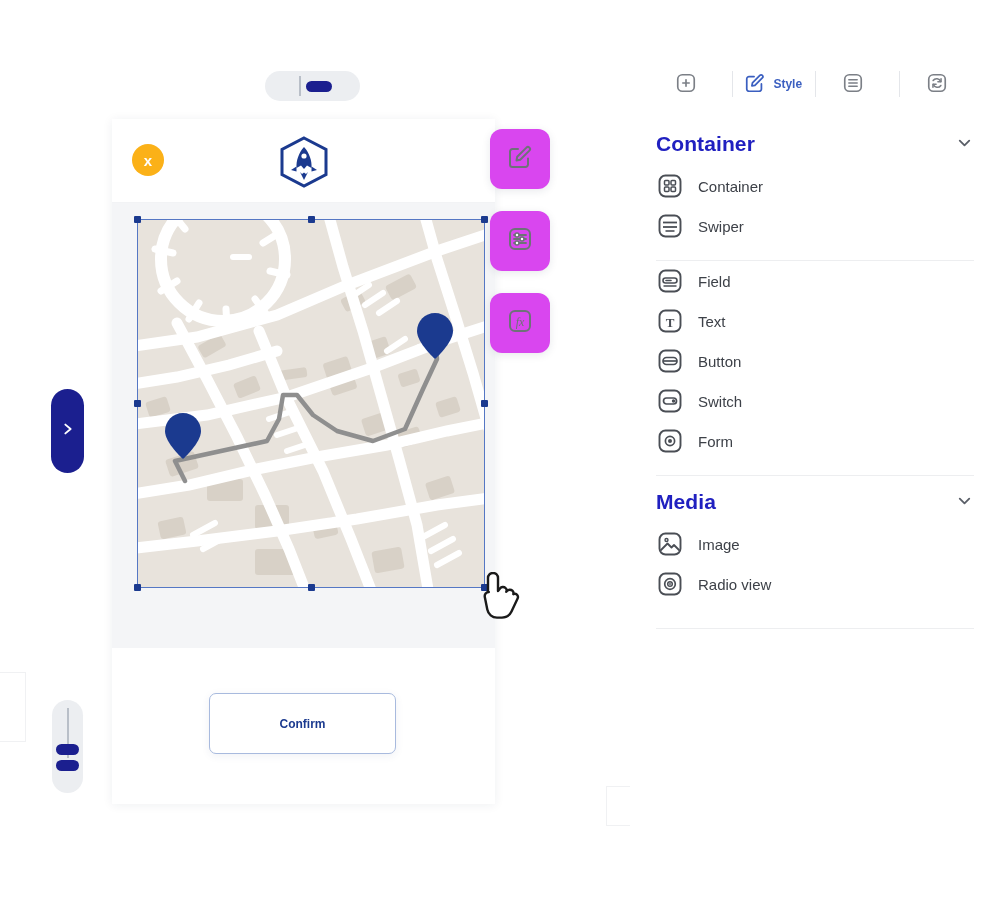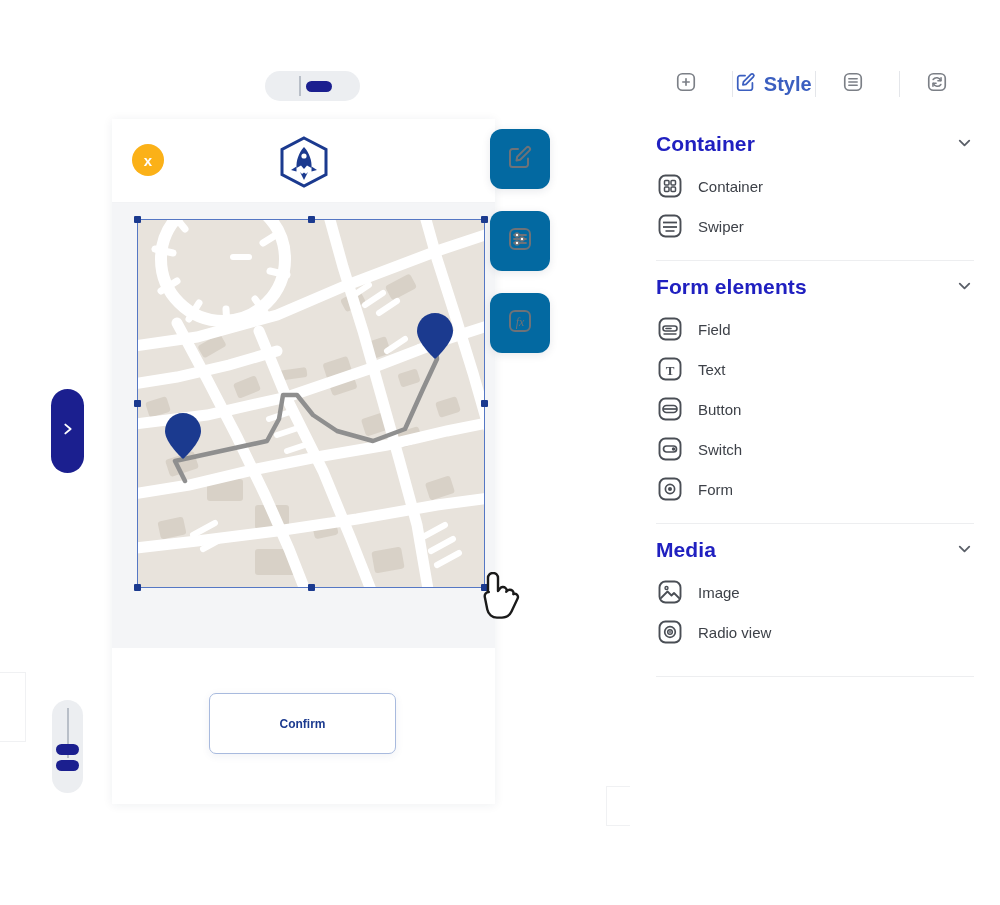--- a/index.html
+++ b/index.html
@@ -144,21 +144,21 @@
   }
 
   
   .float-tools {
     position: absolute;
     left: 490px; top: 129px;
     width: 60px;
   }
   .float-tool {
     width: 60px; height: 60px;
-    background: #0369a1;
+    background: #d946ef;
     border-radius: 12px;
     box-shadow: 0 2px 9px rgba(30,40,70,.10);
     display: flex; align-items: center; justify-content: center;
     margin-bottom: 22px;
     cursor: pointer;
   }
 
   
   .nav-pill {
     position: absolute;
@@ -217,21 +217,21 @@
     display: flex;
     align-items: center;
   }
   .panel-tab {
     flex: 1;
     height: 44px;
     display: flex; align-items: center; justify-content: center;
     gap: 7px;
     cursor: pointer;
     color: #7b7f86;
-    font-size: 20px;
+    font-size: 12px;
     font-weight: bold;
     position: relative;
   }
   .panel-tab + .panel-tab::before {
     content: "";
     position: absolute;
     left: 0; top: 9px;
     width: 1px; height: 26px;
     background: #e4e6ea;
   }
@@ -561,28 +561,20 @@
               <line x1="8.5" y1="18" x2="17.5" y2="18" stroke="#4a4e55" stroke-width="1.6"></line>
             </svg>
           </span>
           <span class="item-label">Swiper</span>
         </div>
       </div>
 
       <div class="divider"></div>
 
       <div class="group">
-        <div class="group-head">
-          <span class="group-title">Form elements</span>
-          <span class="chev">
-            <svg viewBox="0 0 20 20" width="19" height="19" aria-hidden="true">
-              <polyline points="5,8 10,13 15,8" fill="none" stroke="#5a5f68" stroke-width="1.9" stroke-linecap="round" stroke-linejoin="round"></polyline>
-            </svg>
-          </span>
-        </div>
 
         <div class="item-row">
           <span class="item-icon">
             <svg viewBox="0 0 26 26" width="26" height="26" aria-hidden="true">
               <rect x="2.5" y="2.5" width="21" height="21" rx="6" fill="none" stroke="#4a4e55" stroke-width="1.9"></rect>
               <rect x="6" y="10" width="14" height="5" rx="2.5" fill="none" stroke="#4a4e55" stroke-width="1.6"></rect>
               <line x1="9" y1="12.5" x2="14" y2="12.5" stroke="#4a4e55" stroke-width="1.6" stroke-linecap="round"></line>
               <line x1="6.5" y1="18" x2="19.5" y2="18" stroke="#4a4e55" stroke-width="1.5"></line>
             </svg>
           </span>

